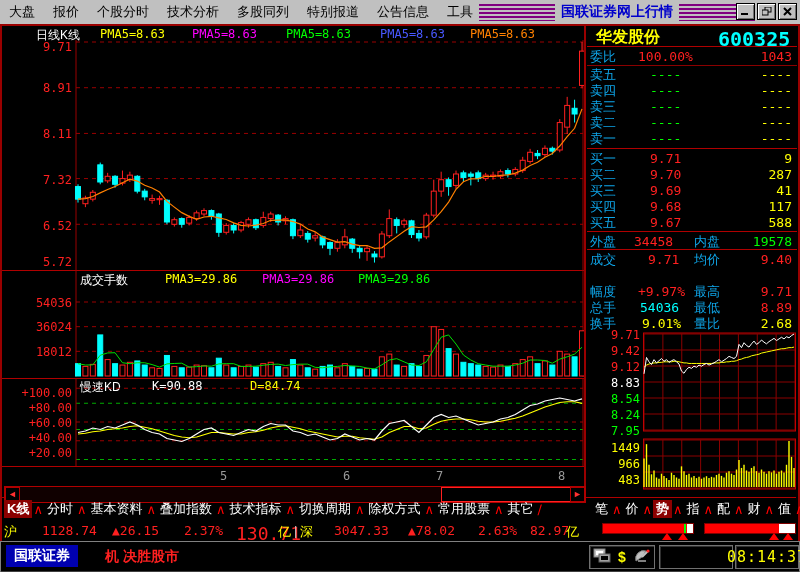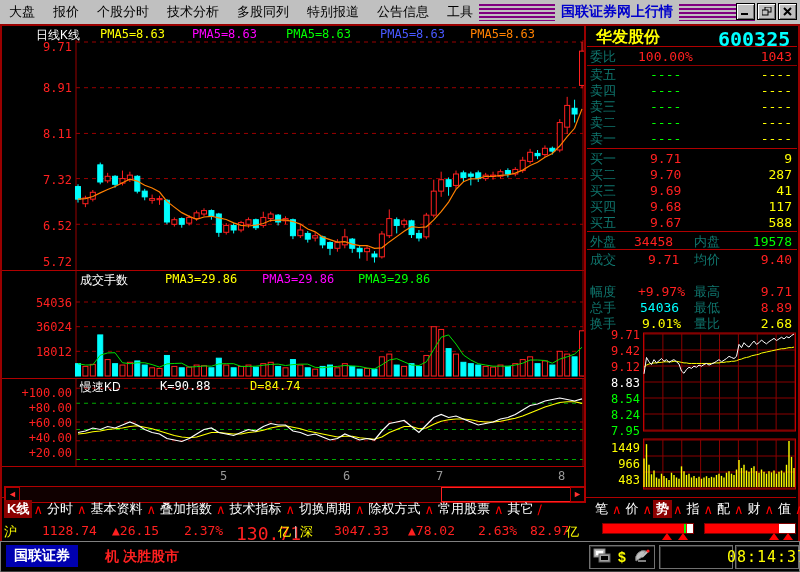--- a/index.html
+++ b/index.html
@@ -23,21 +23,21 @@
           display:inline-flex;align-items:center;justify-content:center;margin-left:2px;}
   #winbtns{position:absolute;right:3px;top:3px;display:flex;}
   
   #main-frame{position:absolute;left:0;top:24px;width:796px;height:517px;
               border:2px solid #9a0000;background:#000;}
   .vline{position:absolute;width:0;border-left:2px solid #9a0000;}
   .hline{position:absolute;height:0;border-top:1px solid #9a0000;}
   .ylabel{position:absolute;width:70px;text-align:right;font-size:12px;}
   .pane-label{position:absolute;font-size:12px;white-space:nowrap;}
   
-  .q-label{color:#0f766e;font-size:13px;}
+  .q-label{color:#0ea5e9;font-size:13px;}
   .qrow{position:absolute;left:590px;width:206px;height:16px;font-size:13px;line-height:16px;white-space:nowrap;}
   .sep{position:absolute;left:587px;width:210px;border-top:1px solid #8b0000;}
   
   .tabrow{position:absolute;display:flex;align-items:center;height:18px;font-size:13px;color:#fff;white-space:nowrap;}
   .tab{padding:0 3px;}
   .tab.active{background:#8b0000;color:#fff;font-weight:bold;}
   .tabsep{color:#ff0000;font-size:13px;padding:0 1px;font-family:"DejaVu Sans",sans-serif;}
   
   .gauge{position:absolute;height:9px;background:#fff;border:1px solid #800000;}
   .gauge .fill{position:absolute;left:0;top:0;bottom:0;background:#ff0000;}
@@ -346,21 +346,21 @@
       <rect x="542.4411764705883" y="90.93596861351692" width="5" height="15.06403138648308" fill="#000" stroke="#ff2020"></rect>
       <rect x="549.8529411764706" y="95.04434080983049" width="5" height="10.955659190169513" fill="#00ffff" stroke="#00ffff"></rect>
       <rect x="557.2647058823529" y="81.3497668221186" width="5" height="24.650233177881404" fill="#000" stroke="#ff2020"></rect>
       <rect x="564.6764705882354" y="84.08868161966097" width="5" height="21.911318380339026" fill="#000" stroke="#ff2020"></rect>
       <rect x="572.0882352941177" y="86.82759641720335" width="5" height="19.172403582796647" fill="#00ffff" stroke="#00ffff"></rect>
       <rect x="579.5" y="60.807905840550745" width="5" height="45.192094159449255" fill="#000" stroke="#ff2020"></rect>
       <polyline points="78,93.6748834110593 85.41176470588235,95.04434080983049 92.82352941176471,94.81609791003528 100.23529411764706,85.22989611863696 107.64705882352942,82.94746712068498 115.05882352941177,82.71922422088977 122.47058823529412,92.7619118118785 129.88235294117646,93.6748834110593 137.29411764705884,92.7619118118785 144.70588235294116,92.7619118118785 152.11764705882354,94.58785501024009 159.52941176470588,97.09852690798726 166.94117647058823,93.90312631085449 174.3529411764706,93.44664051126409 181.76470588235293,93.2183976114689 189.1764705882353,97.09852690798726 196.58823529411765,96.64204110839687 204,95.95731240901128 211.41176470588235,96.18555530880647 218.82352941176472,93.90312631085449 226.23529411764707,93.6748834110593 233.64705882352942,93.6748834110593 241.05882352941177,96.41379820860168 248.47058823529412,96.41379820860168 255.88235294117646,96.18555530880647 263.29411764705884,95.27258370962568 270.7058823529412,94.35961211044489 278.11764705882354,94.1313692106497 285.52941176470586,95.50082660942088 292.94117647058823,94.58785501024009 300.3529411764706,94.1313692106497 307.7647058823529,94.1313692106497 315.1764705882353,97.32676980778247 322.5882352941177,97.78325560737287 330,96.87028400819207 337.4117647058824,96.41379820860168 344.8235294117647,95.50082660942088 352.2352941176471,95.95731240901128 359.64705882352945,96.41379820860168 367.05882352941177,98.01149850716806 374.47058823529414,98.92447010634885 381.88235294117646,94.81609791003528 389.29411764705884,90.02299701433613 396.7058823529412,88.65353961556494 404.11764705882354,91.8489402126977 411.5294117647059,95.04434080983049 418.94117647058823,95.50082660942088 426.3529411764706,91.8489402126977 433.7647058823529,79.52382362375701 441.1764705882353,67.1987070348163 448.5882352941177,64.91627803686431 456,74.04599402867225 463.4117647058824,85.00165321884177 470.8235294117647,90.02299701433613 478.2352941176471,93.6748834110593 485.64705882352945,95.04434080983049 493.05882352941177,96.18555530880647 500.47058823529414,96.18555530880647 507.88235294117646,96.18555530880647 515.2941176470588,95.04434080983049 522.7058823529412,93.2183976114689 530.1176470588235,90.02299701433613 537.5294117647059,90.02299701433613 544.9411764705883,90.47948281392652 552.3529411764706,93.2183976114689 559.7647058823529,89.11002541515532 567.1764705882354,86.82759641720335 574.5882352941177,84.08868161966097 582,77.24139462580501" fill="none" stroke="#00dd00" stroke-width="1"></polyline>
     </svg>
 
   <span class="pane-label wht" style="left:80px;top:379px;">慢速KD</span>
-  <span class="pane-label wht mono" style="left:152px;top:379px;margin-left:8px;">K=90.88</span>
+  <span class="pane-label wht mono" style="left:152px;top:379px;">K=90.88</span>
   <span class="pane-label yel mono" style="left:250px;top:379px;">D=84.74</span>
   <span class="ylabel red mono" style="left:2px;top:386px;">+100.00</span>
   <span class="ylabel red mono" style="left:2px;top:401px;">+80.00</span>
   <span class="ylabel red mono" style="left:2px;top:416px;">+60.00</span>
   <span class="ylabel red mono" style="left:2px;top:431px;">+40.00</span>
   <span class="ylabel red mono" style="left:2px;top:446px;">+20.00</span>
   <svg id="kd-svg" class="abs" style="left:0;top:378px;" width="584" height="88">
       <line x1="76" y1="10.25" x2="583" y2="10.25" stroke="#9a0000" stroke-width="1" stroke-dasharray="4,4"></line>
       <line x1="76" y1="44" x2="583" y2="44" stroke="#9a0000" stroke-width="1" stroke-dasharray="4,4"></line>
       <line x1="76" y1="62.75" x2="583" y2="62.75" stroke="#9a0000" stroke-width="1" stroke-dasharray="4,4"></line>

